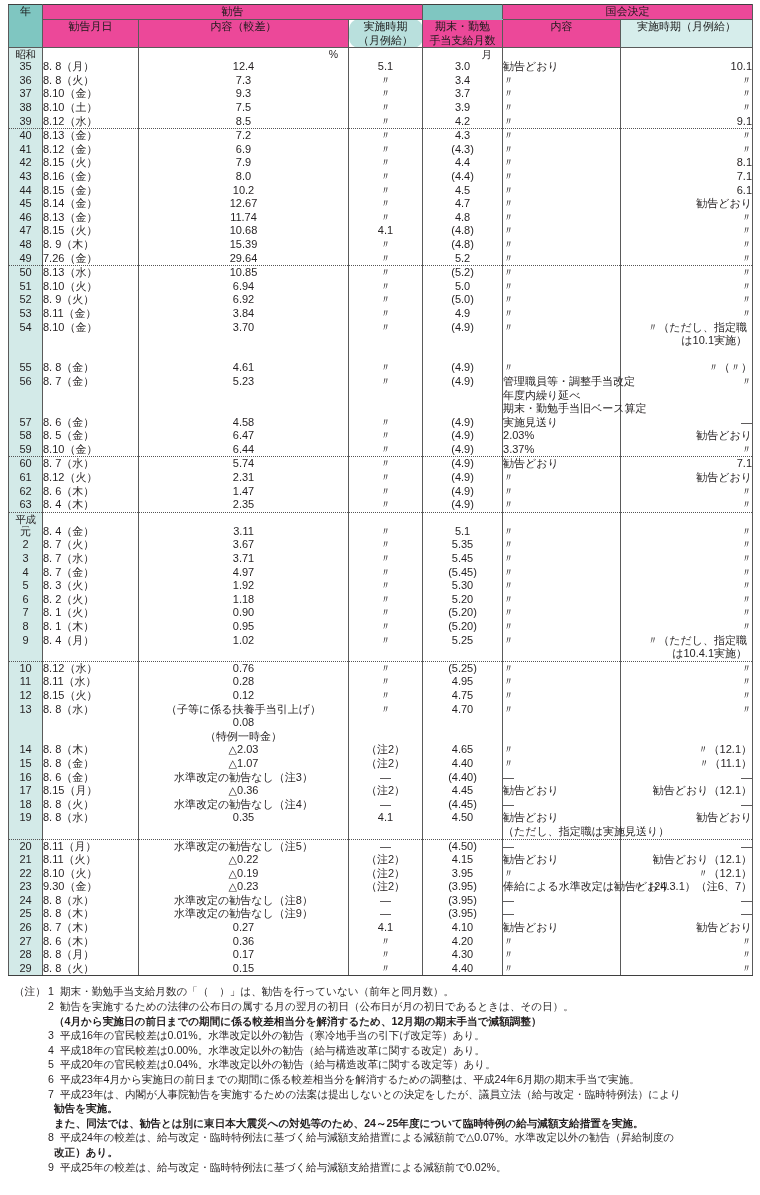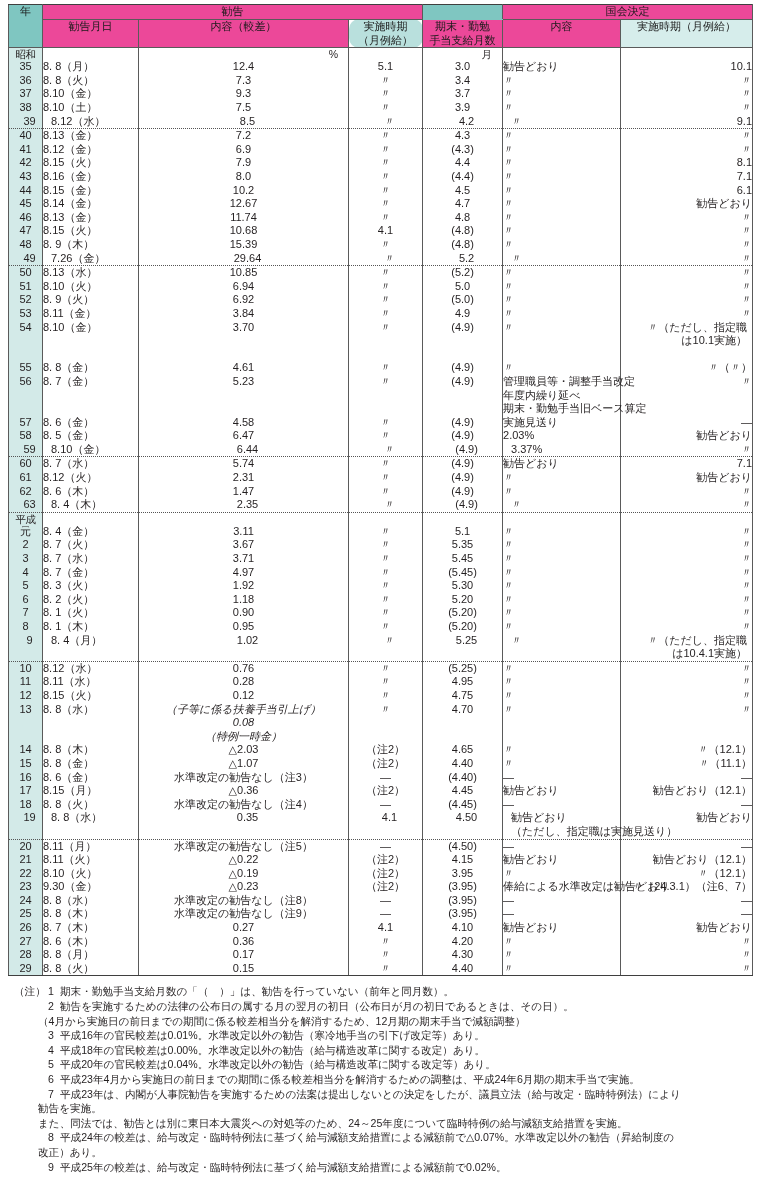--- a/index.html
+++ b/index.html
@@ -59,47 +59,47 @@
     font-size:11px;
     padding:0;
   }
   td.dt{text-align:left;padding-left:9px;}
   td.num{text-align:center;}
   td.imp{text-align:center;}
   td.mon{text-align:center;}
   td.cnt{text-align:left;padding-left:4px;}
   td.imp2{text-align:right;padding-right:5px;}
 
-  tr.sep-dot > td{border-bottom:1px dotted #555;padding-left:8px;}
+  tr.sep-dot > td{border-bottom:1px dotted #555;}
   tr.era-row td.yr{font-size:10.5px;letter-spacing:-0.4px;}
 
   .unitrow td{height:12px;line-height:12px;}
   .unit{display:block;text-align:right;padding-right:10px;font-size:10.5px;}
 
-  .ml{display:block;text-align:center;font-style:italic;}
+  .ml{display:block;text-align:center;}
   .ml-l{display:block;text-align:left;}
   .ml-r{display:block;padding-right:5px;}
 
   
   table.kankoku{border:1px solid #3f3f3f;}
   thead tr:first-child th{border-top:1px solid #3f3f3f;}
   tbody tr:last-child td{border-bottom:1px solid #3f3f3f;}
 
   
   .notes{
     margin:8px 10px 0 14px;
     font-size:10.6px;
     line-height:14.6px;
     color:#231f20;
   }
   .note-line{display:flex;align-items:flex-start;}
   .note-tag{width:26px;flex:0 0 26px;text-align:left;}
   .note-no{width:14px;flex:0 0 14px;text-align:right;padding-right:6px;}
   .note-body{flex:1;}
-  .note-cont{margin-left:24px;}
+  .note-cont{margin-left:40px;font-weight:bold;}
 </style>
 </head>
 <body>
 
 <div id="page">
 
   <table class="kankoku">
     <colgroup>
       <col style="width:34px">
       <col style="width:96px">

